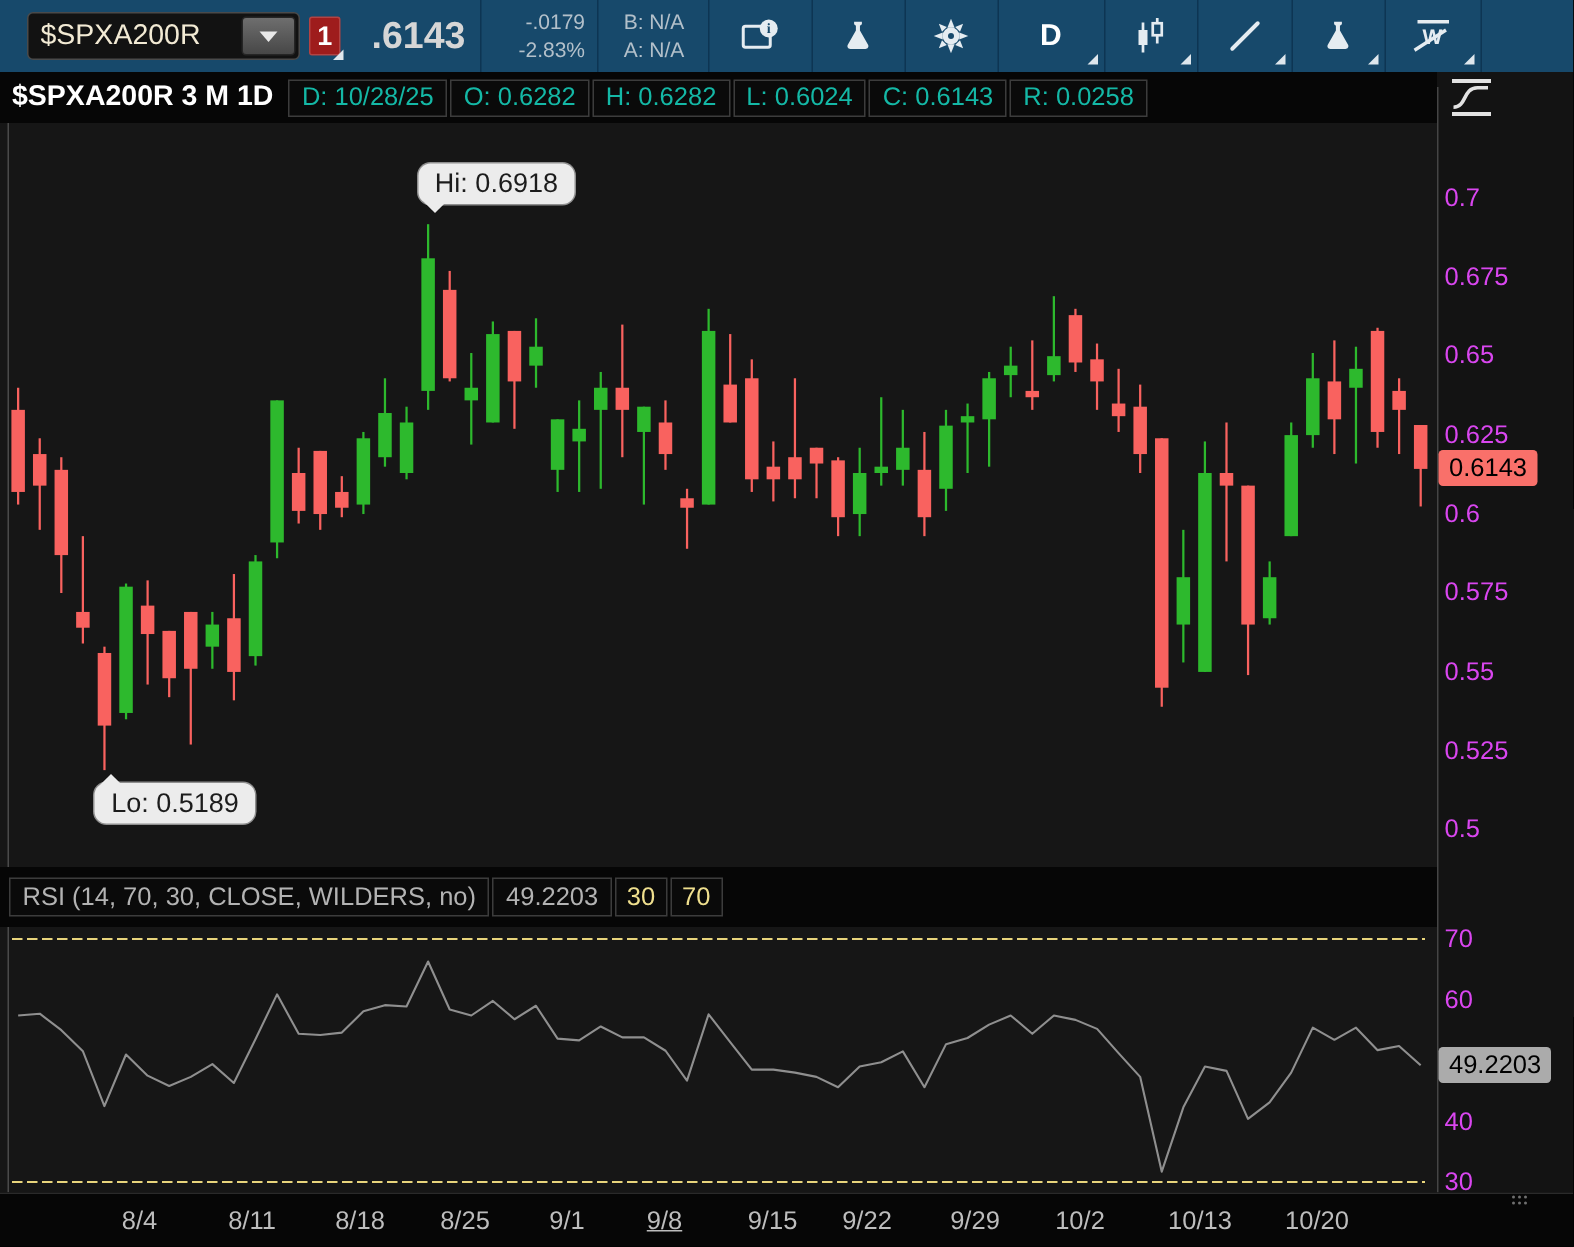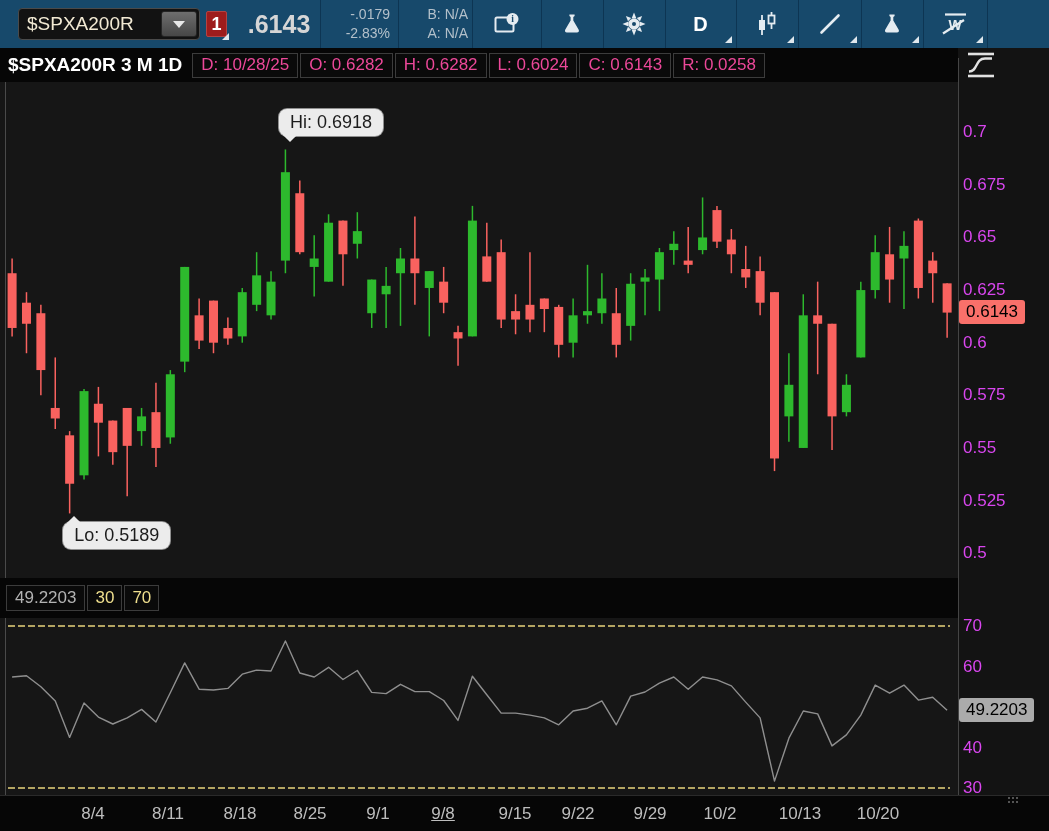--- a/index.html
+++ b/index.html
@@ -19,31 +19,31 @@
   .symdrop .tri{width:0;height:0;border-left:6px solid transparent;border-right:6px solid transparent;border-top:7px solid #e9e9e9;}
   .badge{position:absolute;left:206px;top:11px;width:21px;height:26px;background:#9e1c1c;border:1px solid #b24343;
          border-radius:2px;box-sizing:border-box;color:#fff;font-weight:bold;font-size:18px;
          display:flex;align-items:center;justify-content:center;cursor:pointer;}
   .badge-corner{position:absolute;left:222px;top:33px;width:0;height:0;
          border-bottom:7px solid #dfe7ed;border-left:7px solid transparent;}
   .tb-price{position:absolute;left:240px;top:0;width:78px;height:48px;line-height:48px;text-align:center;
          color:#d6d6d6;font-size:25px;font-weight:bold;}
   .tb-2line{position:absolute;top:5px;color:#b3c0ca;font-size:14px;line-height:19px;}
   .tb-change{left:324px;width:66px;text-align:right;}
-  .tb-ba{left:404px;width:64px;text-align:right;}
+  .tb-ba{left:404px;width:64px;text-align:center;}
   .iconcell{position:absolute;top:0;height:48px;display:flex;align-items:center;justify-content:center;cursor:pointer;}
   .iconcell .corner{position:absolute;right:4px;bottom:5px;width:0;height:0;
          border-bottom:7px solid #dfe7ed;border-left:7px solid transparent;}
   .dletter{color:#fff;font-size:20px;font-weight:bold;}
 
   
   .chart-header{position:absolute;left:0;top:48px;width:958px;height:34px;background:#060606;
         display:flex;align-items:center;}
   .chart-title{color:#fff;font-weight:bold;font-size:19px;margin:0 8px 0 8px;white-space:nowrap;}
-  .readout{border:1px solid #3c3c3c;color:#ec4899;font-size:17px;padding:1px 8px 2px 8px;margin-left:2px;
+  .readout{border:1px solid #3c3c3c;color:#14b8a6;font-size:17px;padding:1px 8px 2px 8px;margin-left:2px;
         white-space:nowrap;background:#0a0a0a;}
 
   
   .price-panel{position:absolute;left:0;top:82px;width:958px;height:496px;background:#161616;}
   .rsi-header{position:absolute;left:0;top:578px;width:958px;height:40px;background:#060606;
         display:flex;align-items:center;padding-left:4px;box-sizing:border-box;}
   .rsi-box{border:1px solid #3c3c3c;color:#b3b3b3;font-size:17px;padding:2px 8px;margin-left:2px;white-space:nowrap;background:#0a0a0a;}
   .rsi-box.yellow{color:#efdf8e;padding:2px 7px;}
   .rsi-panel{position:absolute;left:0;top:618px;width:958px;height:177px;background:#161616;}
 
@@ -454,20 +454,21 @@
       <span>Hi: 0.6918</span>
       <span class="tail"></span>
     </div>
     <div class="marker lo" style="left: 63.14px; top: 440.415px;">
       <span>Lo: 0.5189</span>
       <span class="tail"></span>
     </div>
   </div>
 
   <div class="rsi-header">
+    <div class="rsi-box">RSI (14, 70, 30, CLOSE, WILDERS, no)</div>
     <div class="rsi-box">49.2203</div>
     <div class="rsi-box yellow">30</div>
     <div class="rsi-box yellow">70</div>
   </div>
 
   <div class="rsi-panel">
     <svg id="rsi-svg" width="958" height="177">
         <line x1="5.5" y1="0" x2="5.5" y2="177" stroke="#4a4a4a" stroke-width="1"></line>
         <line x1="8" y1="8" x2="950" y2="8" stroke="#e8d47c" stroke-width="1.3" stroke-dasharray="7 3"></line>
         <line x1="8" y1="170" x2="950" y2="170" stroke="#e8d47c" stroke-width="1.3" stroke-dasharray="7 3"></line>

